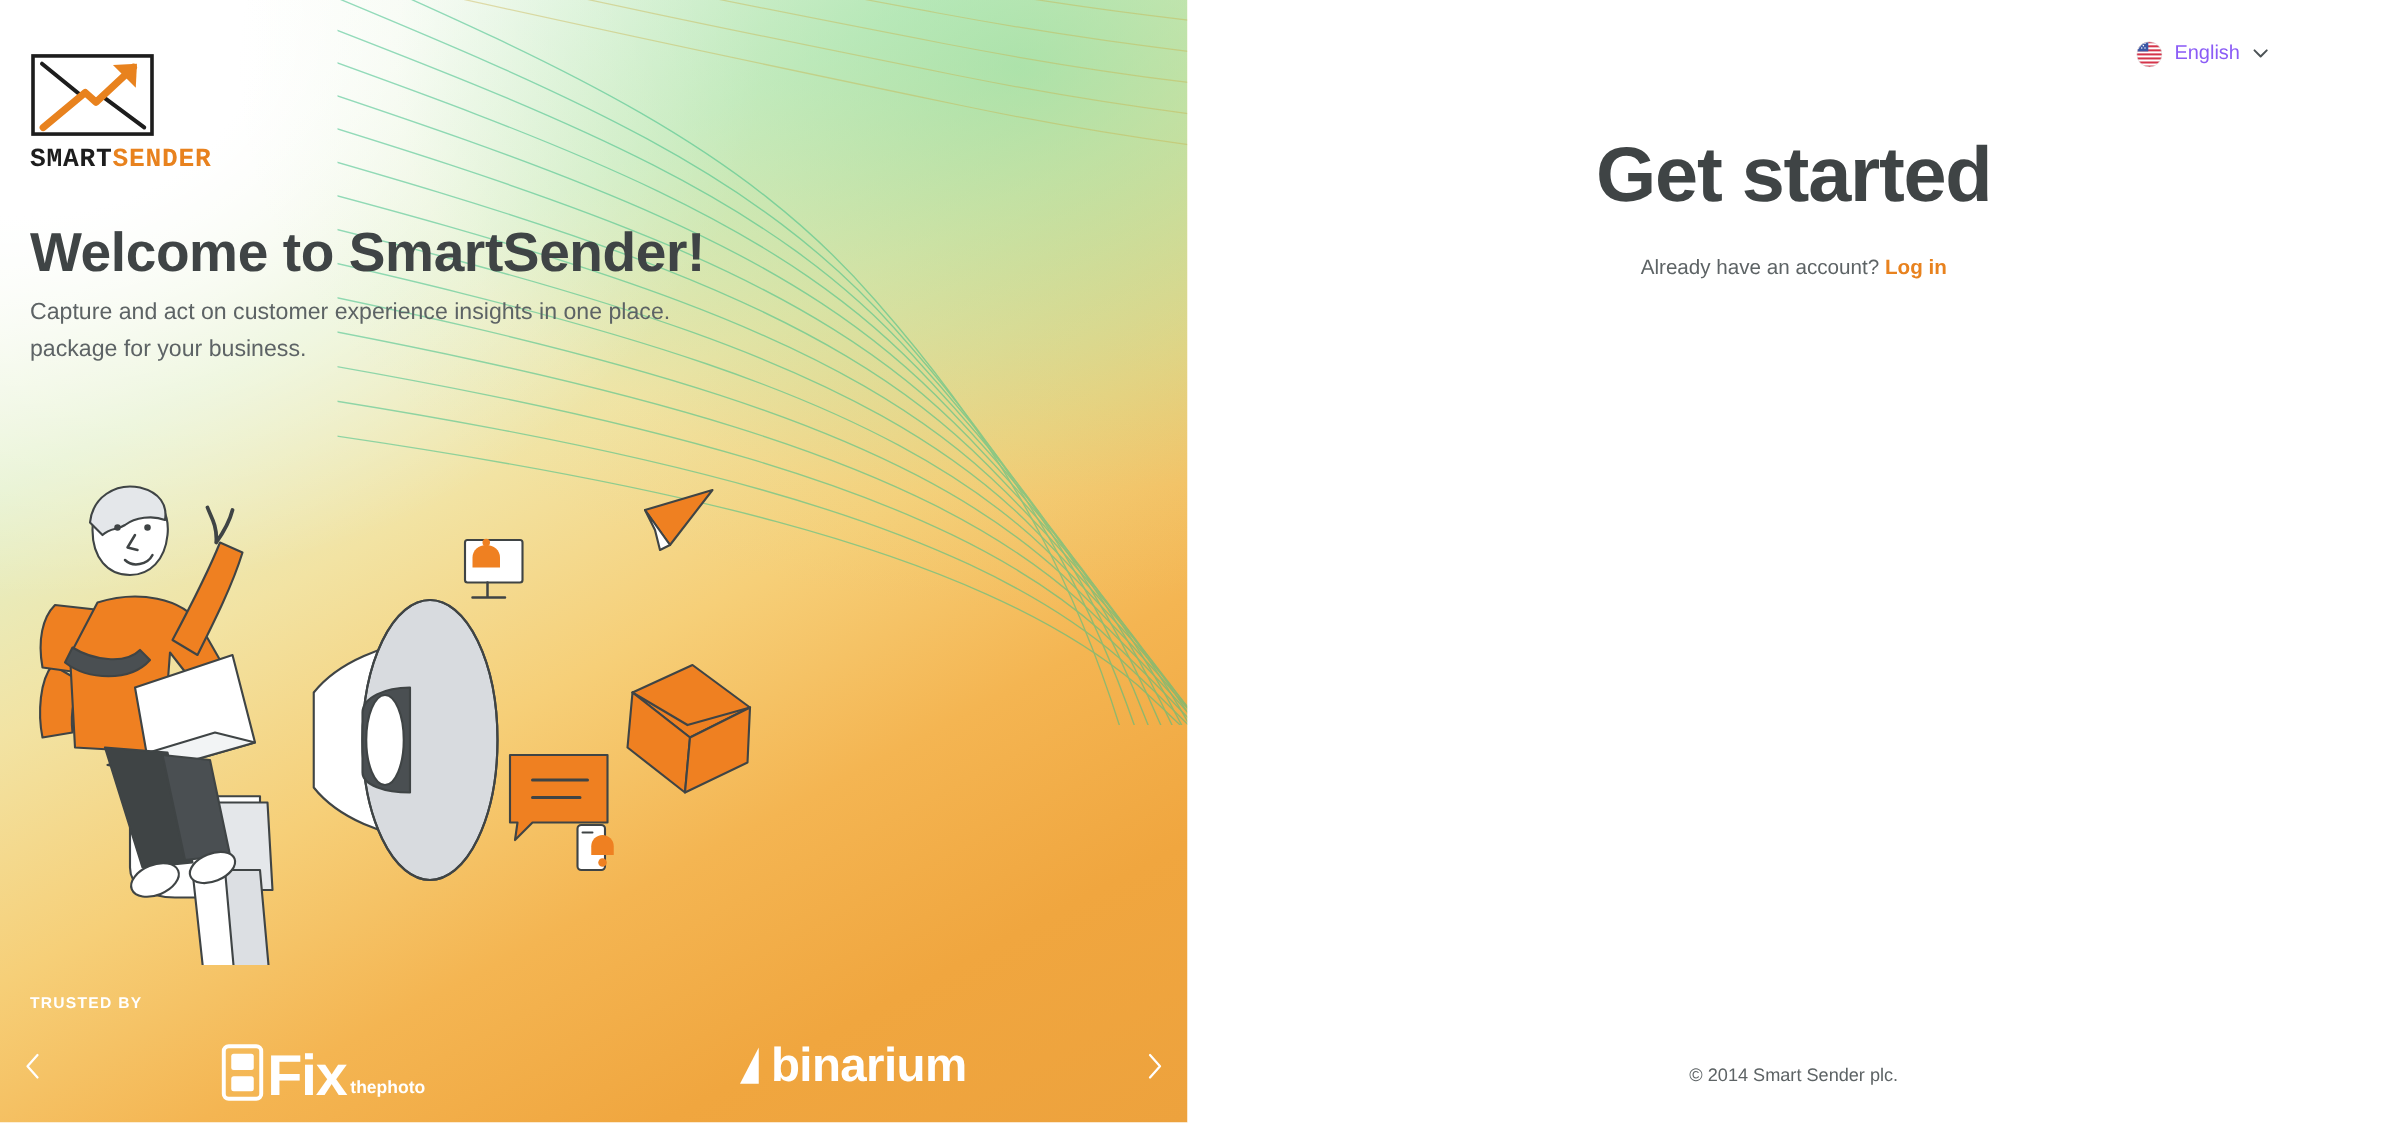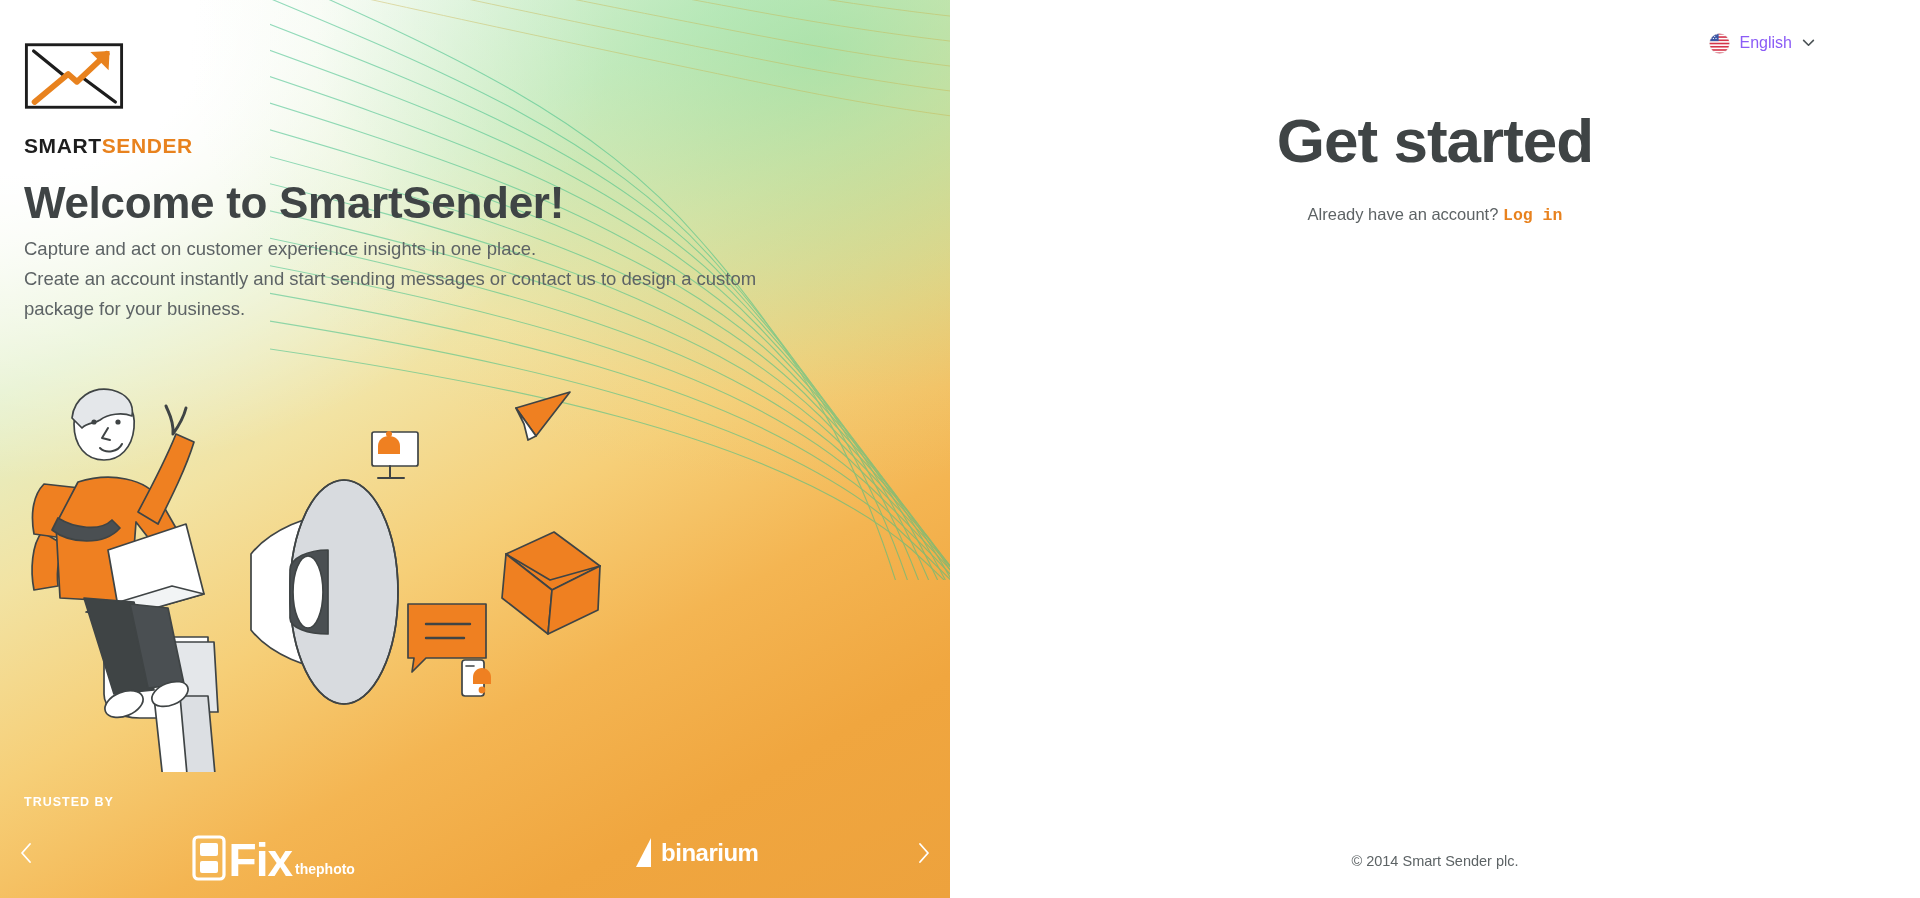--- a/index.html
+++ b/index.html
@@ -32,21 +32,21 @@
         #eda23d 100%);
   }
   .left-panel .green-tint {
     position: absolute; inset: 0;
     background: radial-gradient(85% 62% at 86% 6%, rgba(122,220,160,0.55) 0%, rgba(150,226,170,0.30) 38%, rgba(190,230,170,0.05) 62%, rgba(255,255,255,0) 78%);
     pointer-events: none;
   }
   .waves { position: absolute; top: -60px; right: -80px; width: 760px; height: 640px; pointer-events: none; }
   .logo-wrap { position: absolute; left: 24px; top: 42px; width: 150px; }
   .logo-mark { width: 100px; height: 68px; display: block; }
-  .logo-word { margin-top: 25px; font-size: 21px; font-weight: 800; letter-spacing: 0.6px; line-height: 1; }
+  .logo-word { margin-top: 8px; font-size: 21px; font-weight: 800; letter-spacing: 0.6px; line-height: 1; font-family: Liberation Mono, monospace; }
   .logo-word .w1 { color: #1d1d1d; }
   .logo-word .w2 { color: #e8821e; }
 
   .welcome-title {
     position: absolute; left: 24px; top: 178px;
     font-size: 44px; font-weight: 700; color: #3f4445; letter-spacing: -0.3px;
   }
   .welcome-sub {
     position: absolute; left: 24px; top: 234px; width: 860px;
     font-size: 18.5px; line-height: 30px; color: #5d6365;
@@ -65,21 +65,21 @@
     font-family: "Liberation Sans", sans-serif;
   }
   .car-track { flex: 1; display: flex; align-items: center; justify-content: space-around; height: 60px; }
   .brand { color: #ffffff; display: flex; align-items: center; height: 56px; }
 
   .brand-fix { display: flex; align-items: flex-end; gap: 3px; }
   .fix-word { font-size: 46px; font-weight: 900; letter-spacing: -1px; line-height: 0.9; }
   .fix-sub { display: flex; flex-direction: row; line-height: 1.05; padding-bottom: 4px; }
   .fix-sub span { font-size: 14px; font-weight: 700; }
   .brand-bin { display: flex; align-items: center; gap: 7px; }
-  .bin-word { font-size: 24px; font-weight: 700; letter-spacing: -0.5px; }
+  .bin-word { font-size: 38px; font-weight: 700; letter-spacing: -0.5px; }
   .brand-eye { display: flex; align-items: center; gap: 11px; }
   .eye-word { font-size: 33px; font-weight: 400; letter-spacing: -0.2px; }
 
   
   .right-panel { position: relative; flex: 1; height: 898px; background: #ffffff; }
 
   .lang-select {
     position: absolute; right: 105px; top: 26px;
     display: inline-flex; align-items: center; gap: 10px;
     height: 34px; cursor: pointer; background: none; border: none;
@@ -90,21 +90,21 @@
   .chev { width: 13px; height: 8px; display: block; }
 
   .heading {
     position: absolute; left: 0; right: 0; top: 105px;
     text-align: center; font-size: 62px; font-weight: 700; color: #3f4445; letter-spacing: -1px;
   }
   .subheading {
     position: absolute; left: 0; right: 0; top: 205px;
     text-align: center; font-size: 16.5px; color: #5d6365;
   }
-  .login-link { color: #e8821e; font-weight: 700; text-decoration: none; cursor: pointer; font-family: Liberation Mono, monospace; }
+  .login-link { color: #e8821e; font-weight: 700; text-decoration: none; cursor: pointer; }
 
   .copyright {
     position: absolute; left: 0; right: 0; top: 853px;
     text-align: center; font-size: 14.5px; color: #5d6365;
   }
 </style>
 </head>
 <body>
 
 <div class="page">
@@ -146,21 +146,20 @@
         <path d="M60 36 L95 62" stroke="#1d1d1d" stroke-width="3.4" fill="none" stroke-linecap="round"></path>
         <path d="M11 62 L46 33 L55 41 L86 12" stroke="#e8821e" stroke-width="6" fill="none" stroke-linecap="round" stroke-linejoin="round"></path>
         <path d="M69 10 L89 9 L88 29 Z" fill="#e8821e"></path>
       </svg>
       <div class="logo-word"><span class="w1">SMART</span><span class="w2">SENDER</span></div>
     </div>
 
     <h1 class="welcome-title">Welcome to SmartSender!</h1>
     <div class="welcome-sub">
       <div>Capture and act on customer experience insights in one place.</div>
-      <div>Create an account instantly and start sending messages or contact us to design a custom</div>
       <div>package for your business.</div>
     </div>
 
     <svg class="illustration" viewBox="0 0 640 400">
       <g stroke="#3f4445" stroke-width="1.7" stroke-linejoin="round" stroke-linecap="round">
 
         <path d="M243 182 C262 158 300 142 336 140 L336 300 C300 298 262 282 243 258 Z" fill="#ffffff"></path>
         <ellipse cx="336" cy="220" rx="54" ry="112" fill="#d8dbdf"></ellipse>
         <ellipse cx="336" cy="220" rx="54" ry="112" fill="none"></ellipse>
         <path d="M282 198 L282 246 C282 256 300 262 320 262 L320 178 C300 178 282 186 282 198 Z" fill="#4a4f52"></path>

